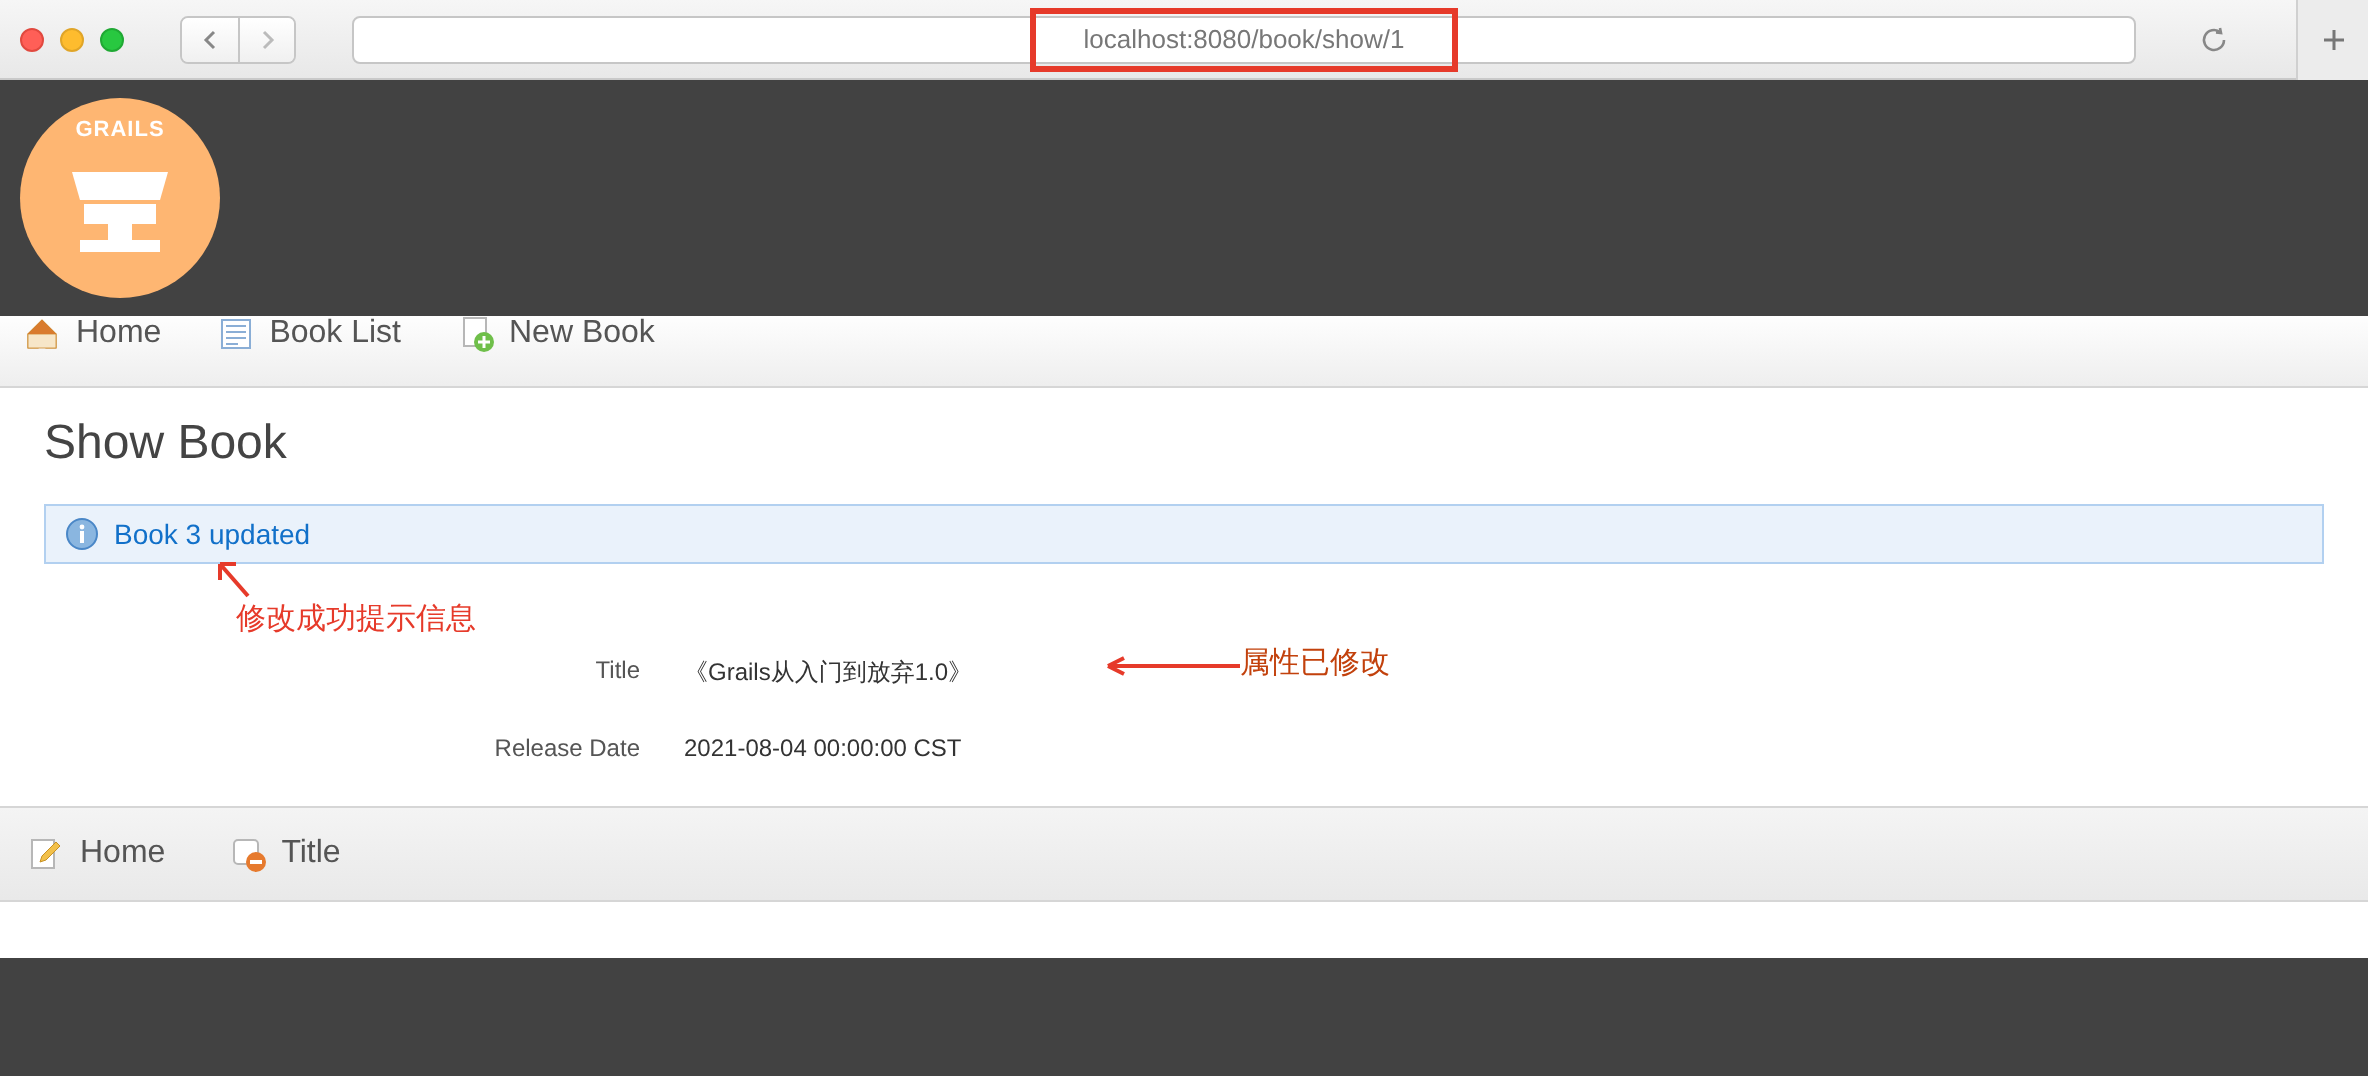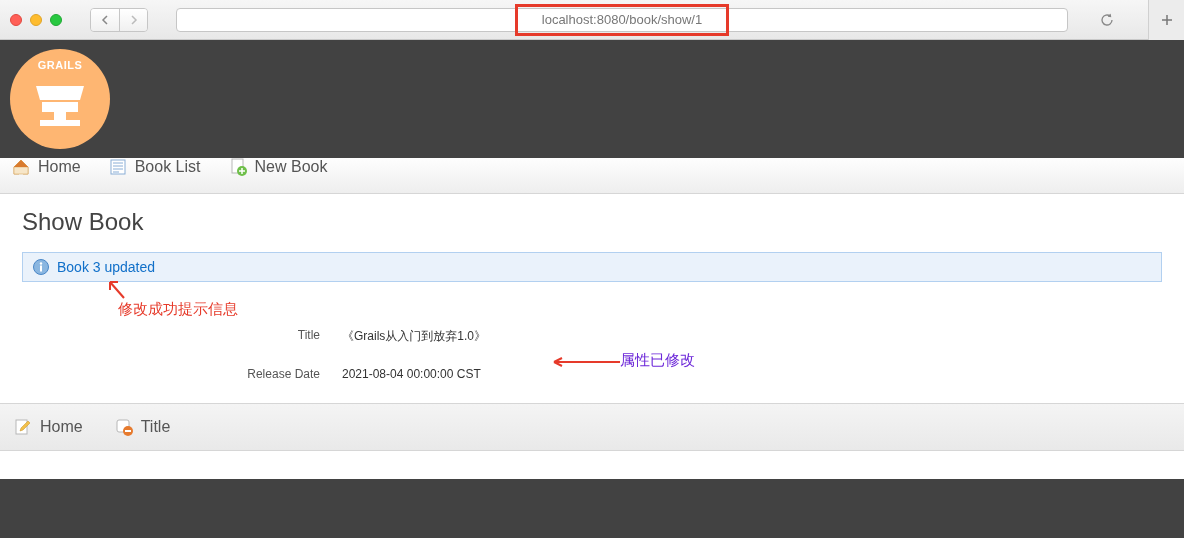--- a/index.html
+++ b/index.html
@@ -34,21 +34,21 @@
 
     
     .content { padding: 12px 22px 0; }
     .page-title { font-size: 24px; font-weight: 400; color: #444; margin: 2px 0 16px; }
     .message { border: 1px solid #b2d0f0; background: #eaf2fb; color: #1170c9; padding: 6px 10px; display: flex; align-items: center; gap: 8px; font-size: 14px; }
     .info-icon { width: 16px; height: 16px; display: inline-block; }
 
     .annotations { position: relative; height: 0; }
     .anno1 { position: absolute; left: 96px; top: 18px; color: #e63a2a; font-size: 15px; }
     .anno1 svg { position: absolute; left: -12px; top: -22px; }
-    .anno2 { position: absolute; left: 598px; top: 40px; color: #6d28d9; font-size: 15px; margin-top: 29px; }
+    .anno2 { position: absolute; left: 598px; top: 40px; color: #c2410c; font-size: 15px; }
     .anno2 svg { position: absolute; left: -70px; top: 4px; }
 
     .props { margin-top: 46px; font-size: 12px; color: #444; }
     .prop-row { display: flex; margin-bottom: 22px; }
     .prop-label { width: 320px; text-align: right; padding-right: 22px; color: #555; }
     .prop-value { color: #333; }
 
     
     .action-bar { margin-top: 8px; height: 48px; background: linear-gradient(#f4f4f4,#e9e9e9); border-top: 1px solid #d6d6d6; border-bottom: 1px solid #d6d6d6; display: flex; align-items: center; padding-left: 14px; gap: 32px; }
     .action-link { display: flex; align-items: center; gap: 8px; color: #555; font-size: 16px; cursor: pointer; }

